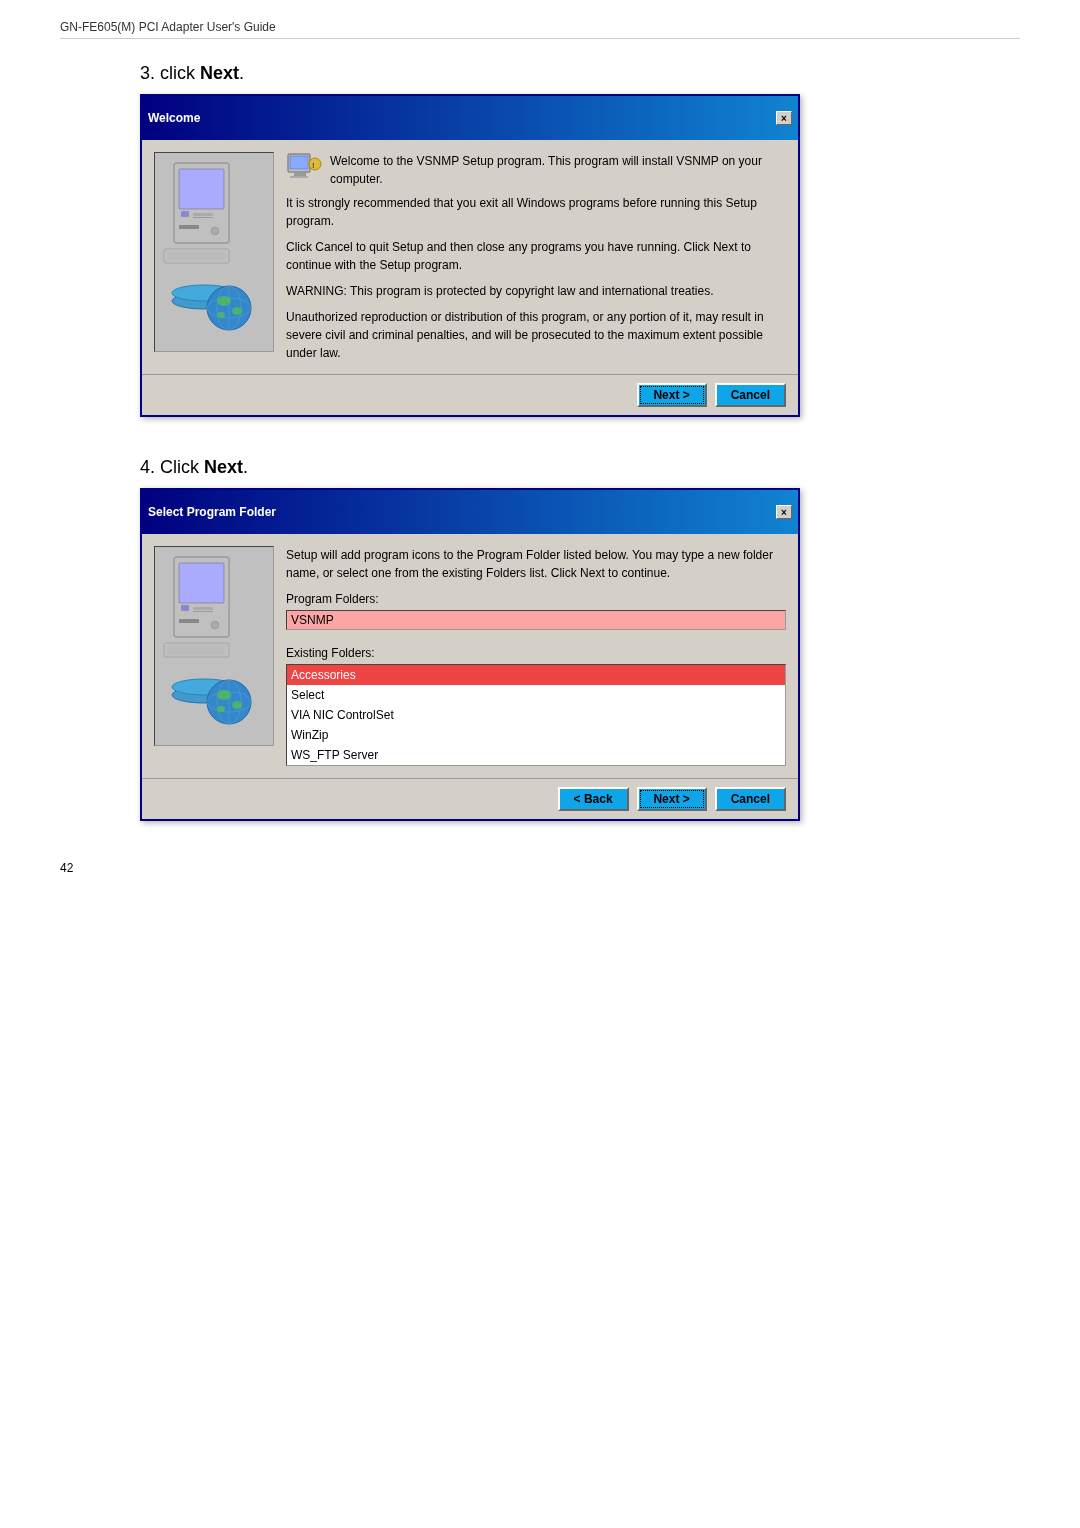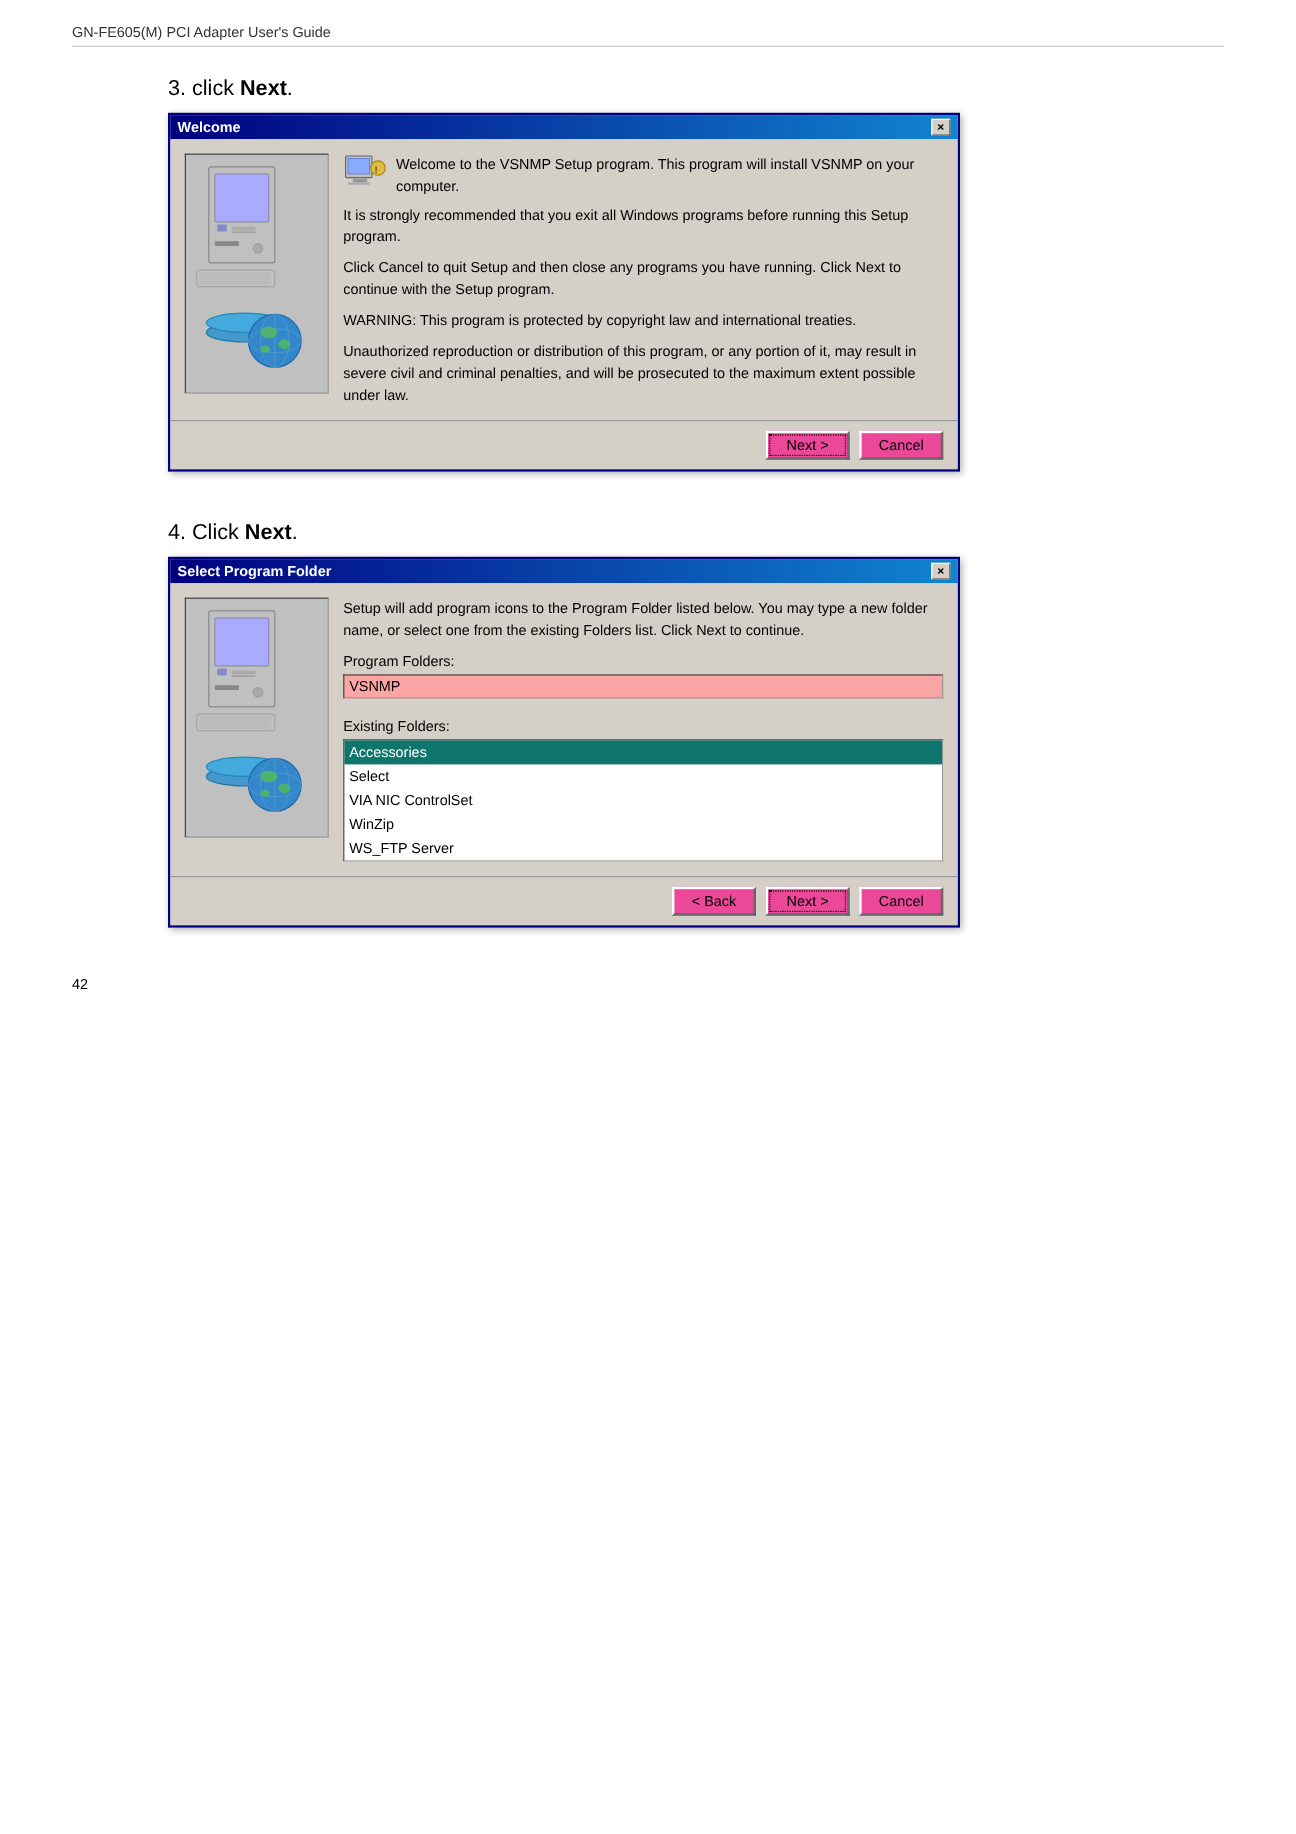--- a/index.html
+++ b/index.html
@@ -39,21 +39,21 @@
       margin-left: 80px;
       margin-bottom: 40px;
       box-shadow: 2px 2px 6px rgba(0,0,0,0.3);
     }
 
     .dialog-titlebar {
       background: linear-gradient(to right, #000080, #1084d0);
       color: white;
       font-size: 12px;
       font-weight: bold;
-      padding: 3px 6px;
+      padding: 15px 6px;
       display: flex;
       justify-content: space-between;
       align-items: center;
     }
 
     .dialog-titlebar-close {
       background: #d4d0c8;
       border: 1px solid #fff;
       border-right-color: #666;
       border-bottom-color: #666;
@@ -112,32 +112,33 @@
     .dialog-footer {
       display: flex;
       justify-content: flex-end;
       padding: 8px 12px;
       gap: 8px;
       background: #d4d0c8;
       border-top: 1px solid #999;
     }
 
     .win-button {
-      background: #ec4899;
+      background: #0ea5e9;
       border: 2px solid;
       border-top-color: #ffffff;
       border-left-color: #ffffff;
       border-right-color: #666666;
       border-bottom-color: #666666;
       padding: 3px 14px;
       font-size: 12px;
       cursor: pointer;
       min-width: 70px;
       text-align: center;
       outline: 1px dotted transparent;
+      font-weight: bold;
     }
 
     .win-button.default-btn {
       outline: 1px dotted #000;
       outline-offset: -4px;
     }
 
     
     .folder-content {
       font-size: 12px;
@@ -170,21 +171,21 @@
       padding: 0;
       font-size: 12px;
       list-style: none;
     }
 
     .folder-list li {
       padding: 1px 4px;
     }
 
     .folder-list li.selected {
-      background: #0f766e;
+      background: #ef4444;
       color: #ffffff;
     }
 
     .page-number {
       font-size: 12px;
       margin-top: 40px;
     }
 
     .top-content {
       display: flex;

